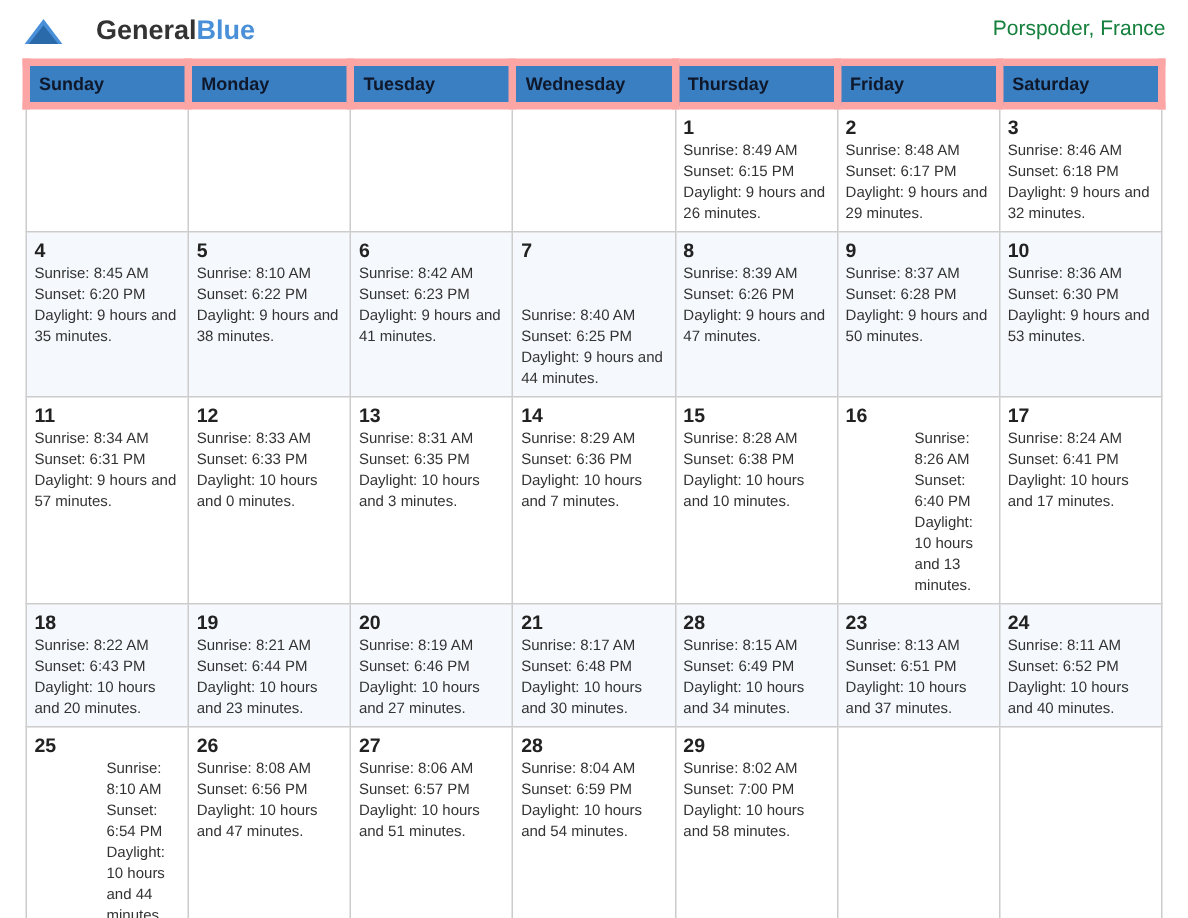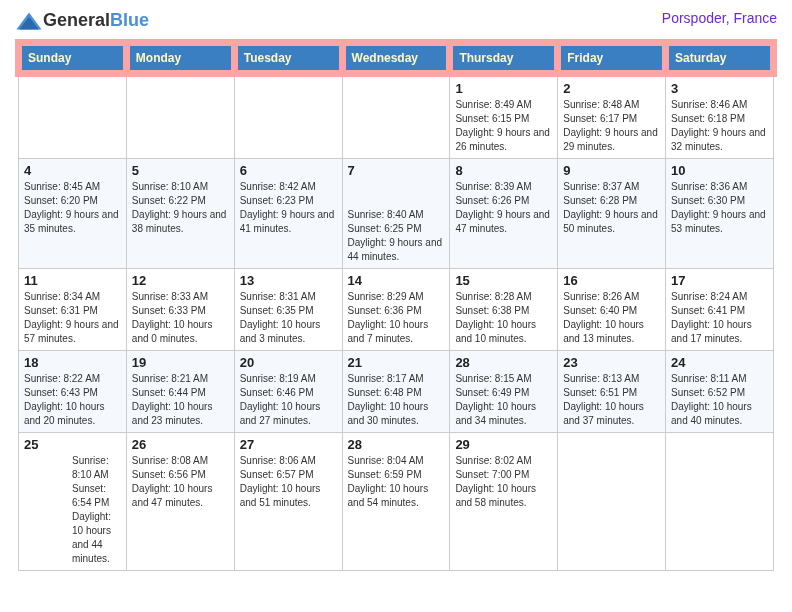--- a/index.html
+++ b/index.html
@@ -12,51 +12,51 @@
     }
     .header-area {
       display: flex;
       justify-content: space-between;
       align-items: flex-start;
       margin-bottom: 8px;
     }
     .logo {
       display: flex;
       align-items: center;
-      gap: 0;
+      gap: 21px;
     }
     .logo-icon {
       width: 28px;
       height: 20px;
     }
     .title-area {
       text-align: right;
     }
     .calendar-title {
       font-size: 32px;
       font-weight: bold;
       color: #333;
     }
     .calendar-subtitle {
       font-size: 14px;
-      color: #6d28d9;
+      color: #15803d;
     }
     table {
       width: 100%;
       border-collapse: collapse;
       font-size: 11px;
     }
     thead tr th {
       background-color: #3a7fc1;
-      color: #fef9c3;
+      color: #0f172a;
       text-align: left;
       padding: 5px 6px;
       font-size: 12px;
       font-weight: bold;
-      border: 7px solid #fca5a5;
+      border: 5px solid #fca5a5;
     }
     tbody tr td {
       border: 1px solid #ccc;
       vertical-align: top;
       padding: 4px 5px;
       width: 14.28%;
       min-height: 80px;
       height: 80px;
     }
     tbody tr:nth-child(even) td {
@@ -206,21 +206,21 @@
 Daylight: 10 hours and 7 minutes.</div>
         </td>
         <td>
           <span class="day-number">15</span>
           <div class="day-info" style="white-space: pre-line;">Sunrise: 8:28 AM
 Sunset: 6:38 PM
 Daylight: 10 hours and 10 minutes.</div>
         </td>
         <td>
           <span class="day-number">16</span>
-          <div class="day-info" style="white-space: pre-line;">Sunrise: 8:26 AM
+          <div class="day-info" style="white-space: pre-line; margin-left: 46px;">Sunrise: 8:26 AM
 Sunset: 6:40 PM
 Daylight: 10 hours and 13 minutes.</div>
         </td>
         <td>
           <span class="day-number">17</span>
           <div class="day-info" style="white-space: pre-line;">Sunrise: 8:24 AM
 Sunset: 6:41 PM
 Daylight: 10 hours and 17 minutes.</div>
         </td>
       </tr>

